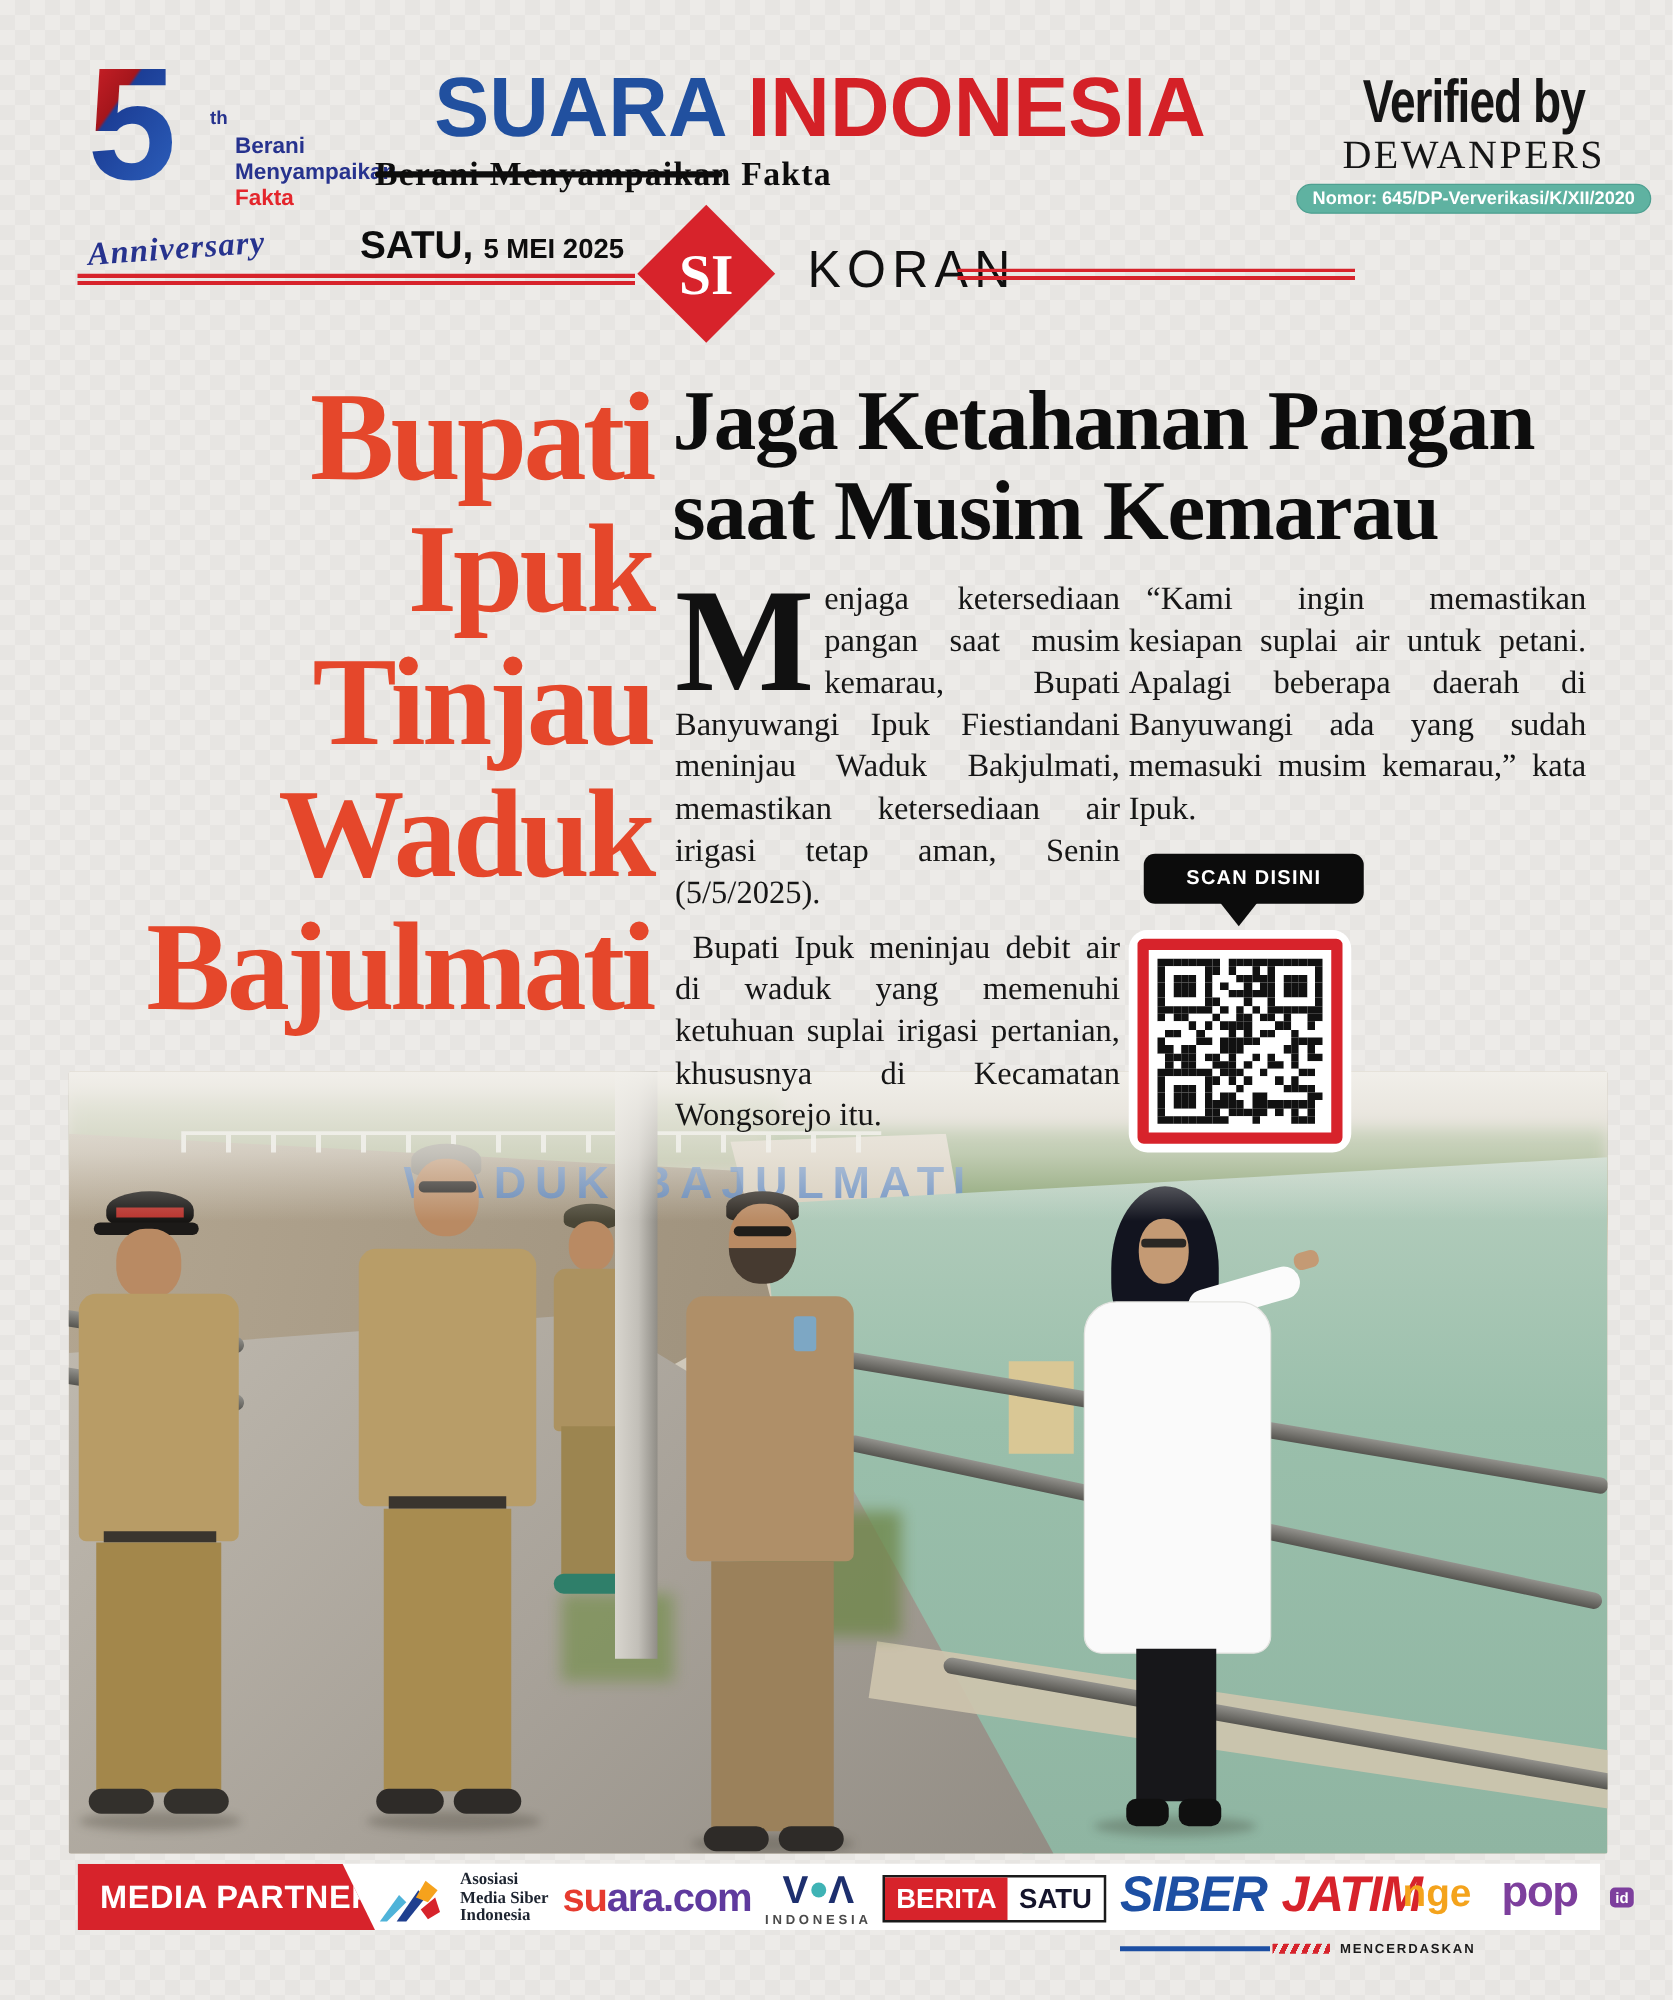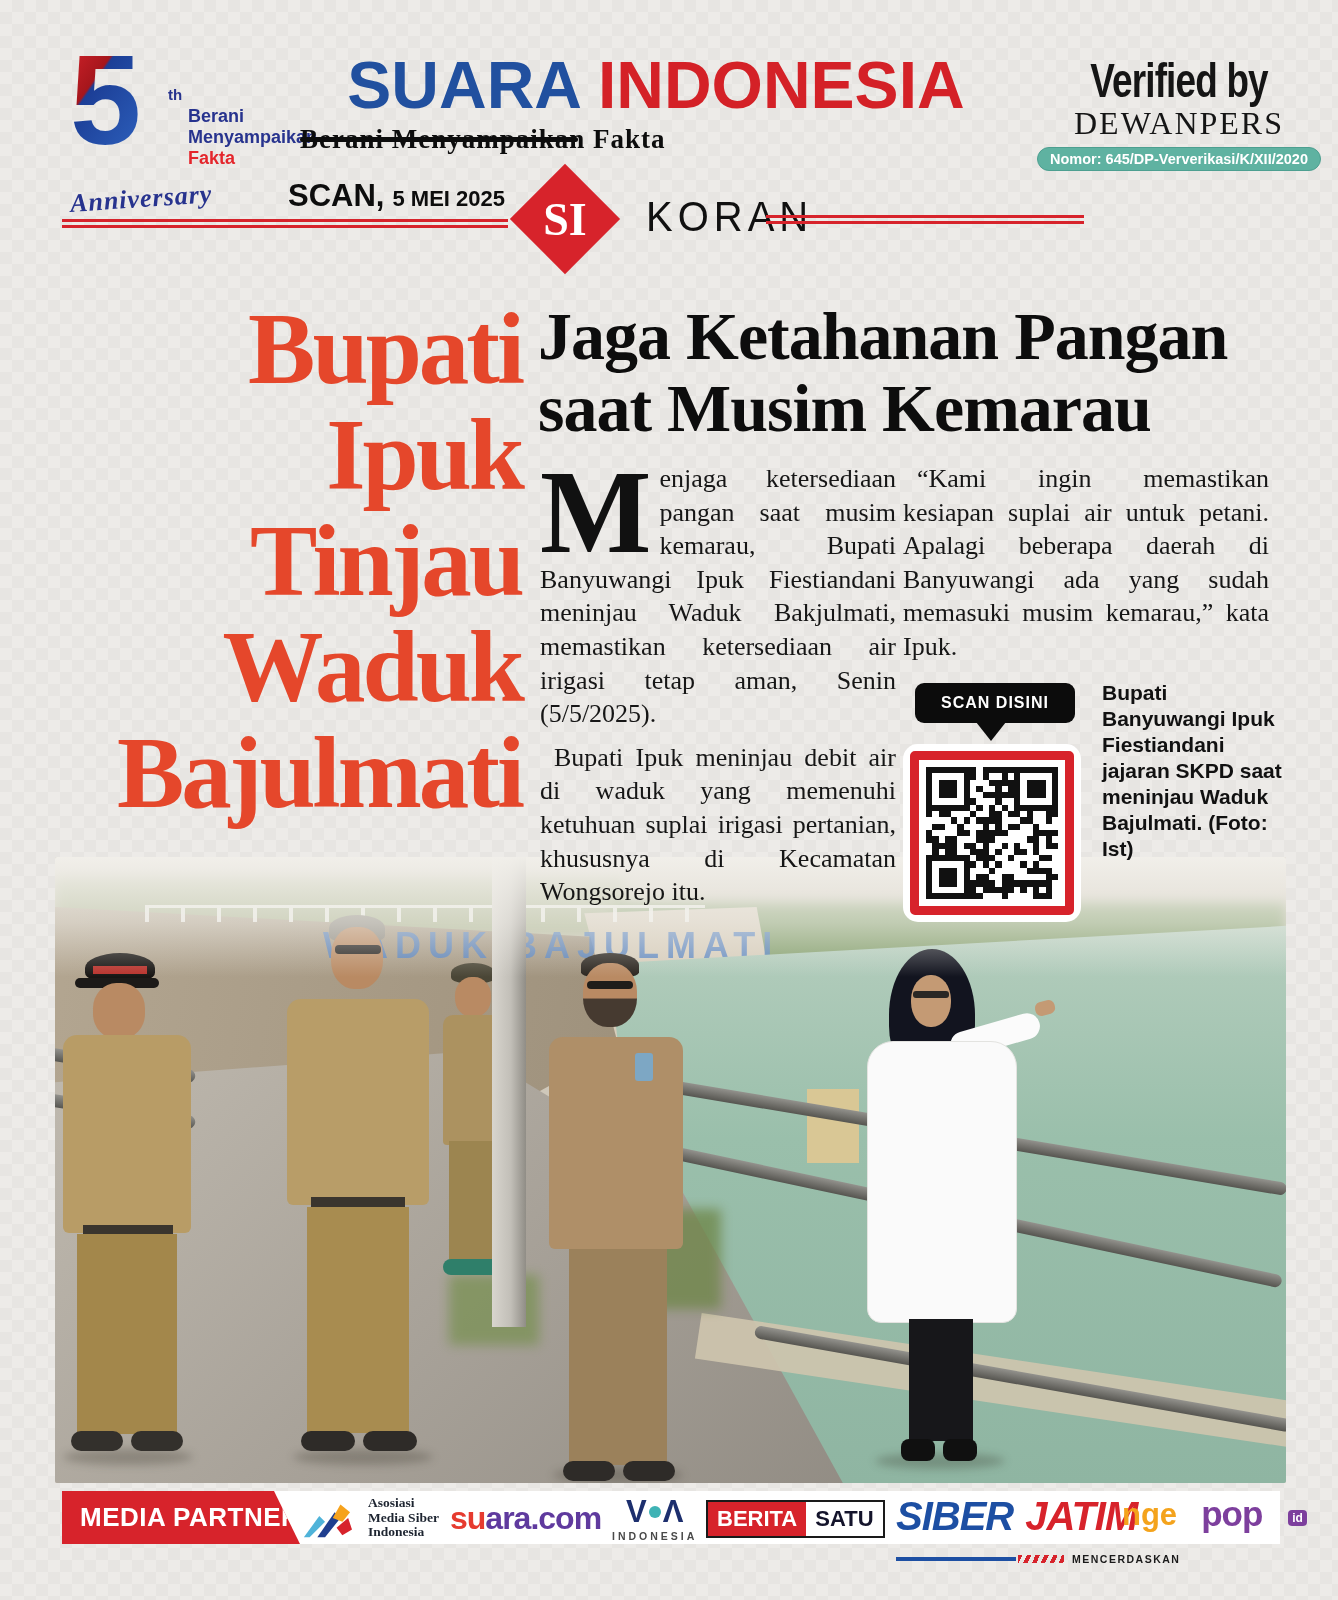--- a/index.html
+++ b/index.html
@@ -61,21 +61,21 @@
     font-weight:700;font-size:68px;line-height:72px;letter-spacing:-1px;color:#0d0d0d;}
   .col{z-index:2;font-family:"Liberation Serif",serif;font-size:26px;line-height:33.6px;
     color:#161616;text-align:justify;}
   .col1{left:540px;top:462px;width:356px;}
   .col2{left:903px;top:462px;width:366px;}
   .dropcap{float:left;font-size:118px;line-height:94px;font-weight:700;padding:4px 8px 0 0;color:#111;}
   .p2{margin-top:10px;text-indent:14px;}
   .p3{text-indent:14px;}
 
   
-  .qr-bubble{left:915px;top:683px;width:160px;height:40px;background:#0c0c0c;border-radius:9px;
+  .qr-bubble{left:915px;top:683px;width:176px;height:40px;background:#0c0c0c;border-radius:9px;
     color:#fff;font-size:16px;font-weight:700;letter-spacing:1px;display:flex;align-items:center;justify-content:center;z-index:3;}
   .qr-tail{left:976px;top:722px;width:0;height:0;border-left:15px solid transparent;
     border-right:15px solid transparent;border-top:19px solid #0c0c0c;z-index:3;}
   .qr-card{left:903px;top:744px;background:#fff;border-radius:15px;padding:7px;z-index:3;}
   .qr-red{border:9px solid #d7232b;border-radius:5px;background:#fff;padding:7px;}
   .qr-grid{display:grid;grid-template-columns:repeat(21,6.3px);grid-auto-rows:6.3px;}
   .qm{background:#fff;}
   .qm.d{background:#111;}
   .qr-caption{left:1102px;top:680px;width:182px;font-size:21px;font-weight:700;line-height:26px;color:#111;z-index:3;}
 
@@ -146,21 +146,21 @@
     <div class="tg">Berani Menyampaikan Fakta</div>
   </div>
 
   <div class="abs verified">
     <div class="v1">Verified by</div>
     <div class="v2"><span>DEWAN</span><b>PERS</b></div>
     <div class="pill">Nomor: 645/DP-Ververikasi/K/XII/2020</div>
   </div>
 
   <div class="abs dateline">
-    <span class="d1">SCAN,</span><span class="d2">5 MEI 2025</span>
+    <span class="d1">SATU,</span><span class="d2">5 MEI 2025</span>
   </div>
 
   <div class="abs redrule rule-l"></div>
   <div class="abs si-diamond">
       <span>SI</span>
     </div>
   <div class="abs koran">KORAN</div>
   <div class="abs redrule rule-r"></div>
 
   <div class="abs headline">
@@ -627,21 +627,20 @@
           <div class="qm"></div>
           <div class="qm"></div>
           <div class="qm"></div>
           <div class="qm d"></div>
           <div class="qm d"></div>
           <div class="qm d"></div>
           <div class="qm"></div>
         </div>
     </div>
   </div>
-  <div class="abs qr-caption">Bupati Banyuwangi Ipuk Fiestiandani jajaran SKPD saat meninjau Waduk Bajulmati. (Foto: Ist)</div>
 
   <div class="abs photo">
 
     <div class="ph blur" style="left:0;top:18px;width:570px;height:60px;background:#a3b087;opacity:.85;"></div>
     <div class="ph blur" style="left:560px;top:45px;width:671px;height:80px;background:#7e9c66;opacity:.9;"></div>
     <div class="ph blur" style="left:620px;top:112px;width:611px;height:36px;background:#c8b28c;opacity:.9;"></div>
     <div class="ph" style="left:0;top:0;width:100%;height:100%;
       clip-path:polygon(0 8%,46% 13%,48% 28%,26% 52%,0 58%);
       background:linear-gradient(100deg,#b3a691 0%,#9a8d78 55%,#877a66 100%);"></div>
     <div class="ph" style="left:0;top:0;width:100%;height:100%;

